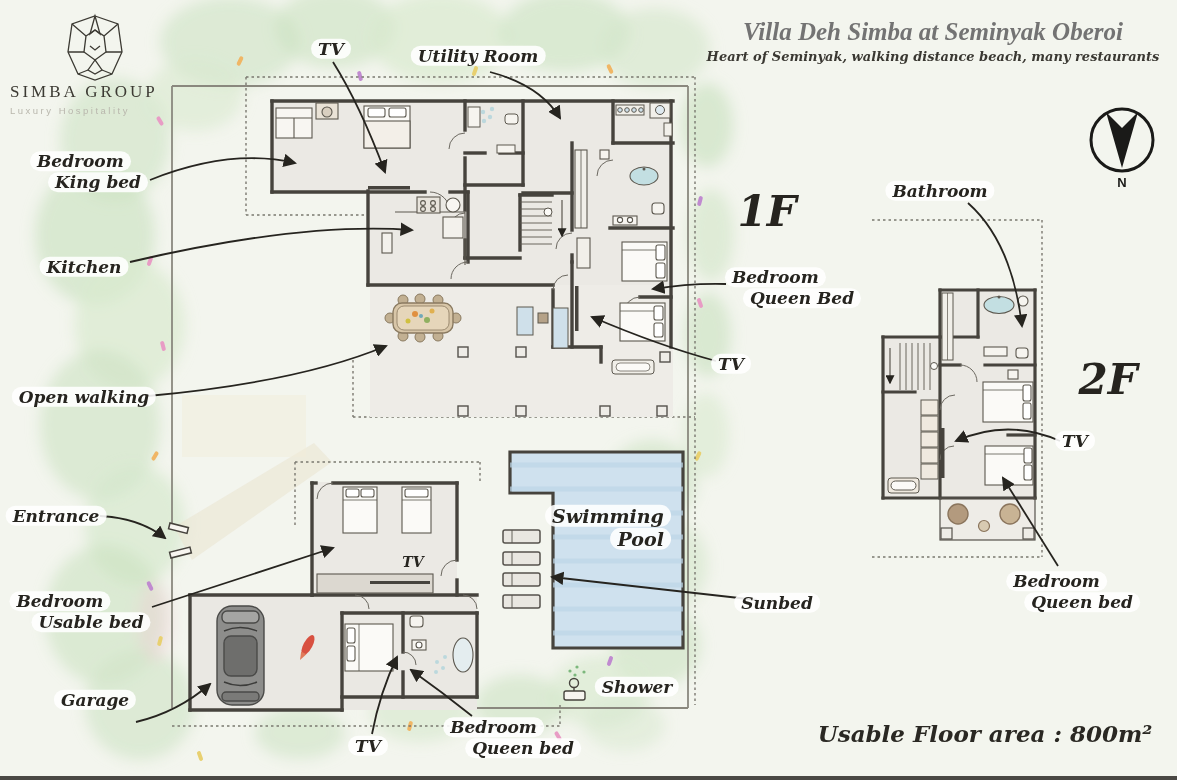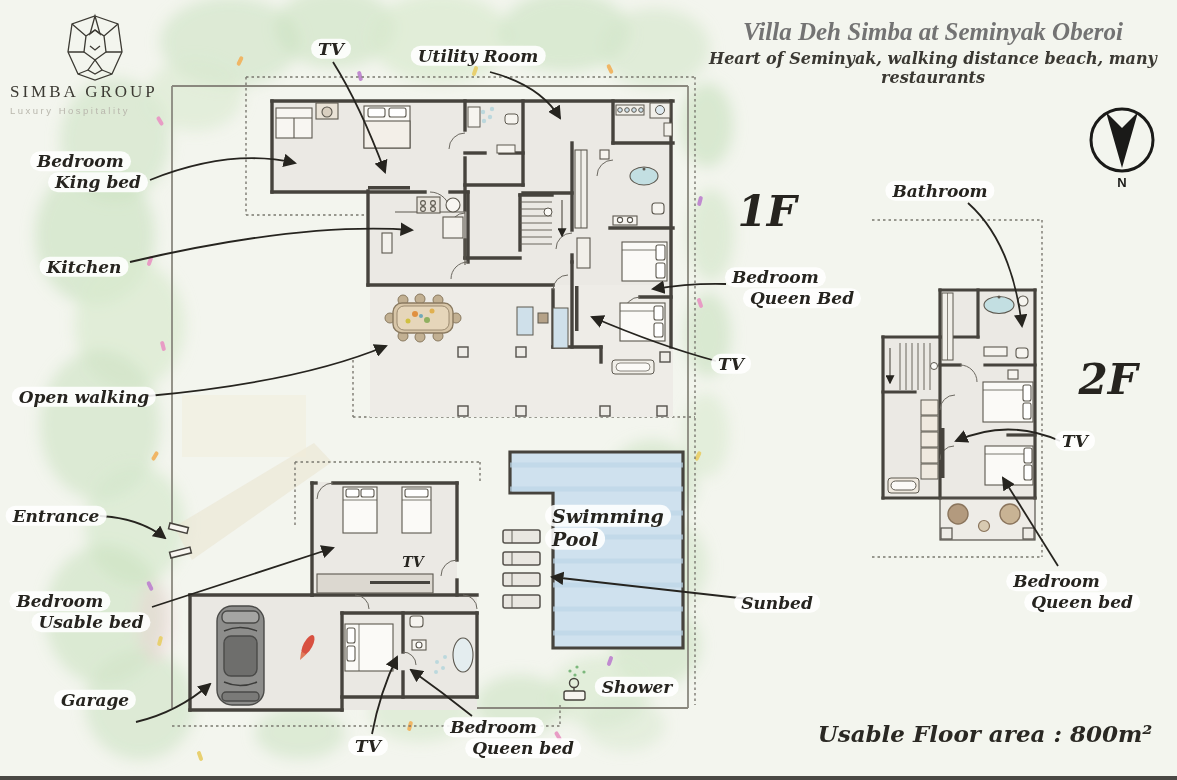--- a/index.html
+++ b/index.html
@@ -4,28 +4,28 @@
 <style>
   html,body{margin:0;padding:0;}
   body{background:#e8e8e4;font-family:"DejaVu Serif",serif;}
   #stage{position:relative;width:1177px;height:780px;background:#f3f5ee;overflow:hidden;}
   #plan-svg{position:absolute;left:0;top:0;z-index:1;}
   .lbl{position:absolute;transform:translate(-50%,-50%);font-family:"DejaVu Serif",serif;
        font-style:italic;font-weight:600;color:#26241f;line-height:1.22;z-index:3;white-space:nowrap;}
   .lbl .ln{display:block;font-size:17px;}
   .lbl .ln>span{background:rgba(255,255,255,.88);border-radius:12px;padding:0 7px;}
   .lbl .ind1{margin-left:18px;} .lbl .ind2{margin-left:22px;}
-  .lbl.ctr{text-align:left;}
+  .lbl.ctr{text-align:right;}
   .lbl.sm .ln{font-size:14px;}
   .lbl.pool .ln{font-size:19px;}
   .lbl.big .ln{font-size:42px;font-weight:700;}
   .lbl.plain .ln>span{background:none;padding:0;margin-top:40px;}
   .title-wrap{position:absolute;left:692px;top:18px;width:482px;text-align:center;z-index:3;}
   .title-line{font-family:Liberation Serif, serif;font-style:italic;font-weight:700;font-size:25px;color:#737373;}
-  .subtitle-line{font-family:"DejaVu Serif",serif;font-style:italic;font-weight:600;font-size:16px;color:#3a3832;margin-top:3px;}
+  .subtitle-line{font-family:"DejaVu Serif",serif;font-style:italic;font-weight:600;font-size:13px;color:#3a3832;margin-top:3px;}
   .brand{position:absolute;left:10px;top:8px;width:180px;text-align:left;z-index:3;}
   .brand-name{font-family:"Liberation Serif",serif;font-size:17px;letter-spacing:3px;color:#3c3a33;margin-top:2px;}
   .brand-tag{font-family:"Liberation Sans",sans-serif;font-size:9.5px;letter-spacing:2.5px;color:#b9b7ad;margin-top:3px;}
   .compass-n{position:absolute;left:1122px;top:182px;transform:translate(-50%,-50%);
        font-family:"Liberation Sans",sans-serif;font-weight:bold;font-size:13px;color:#1a1a18;z-index:3;}
   .area-wrap{position:absolute;left:800px;top:720px;width:370px;text-align:center;z-index:3;
        font-family:"DejaVu Serif",serif;font-style:italic;font-weight:700;font-size:23px;color:#2a2823;}
 </style>
 </head>
 <body>

